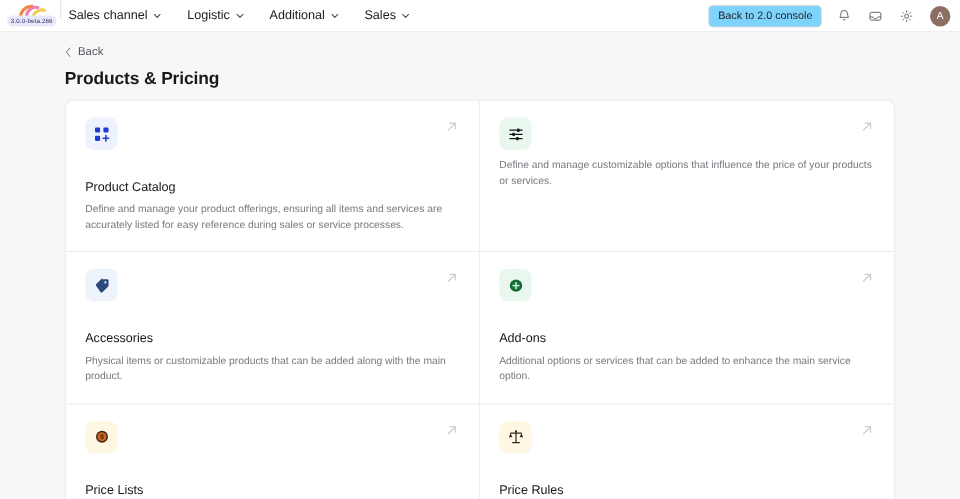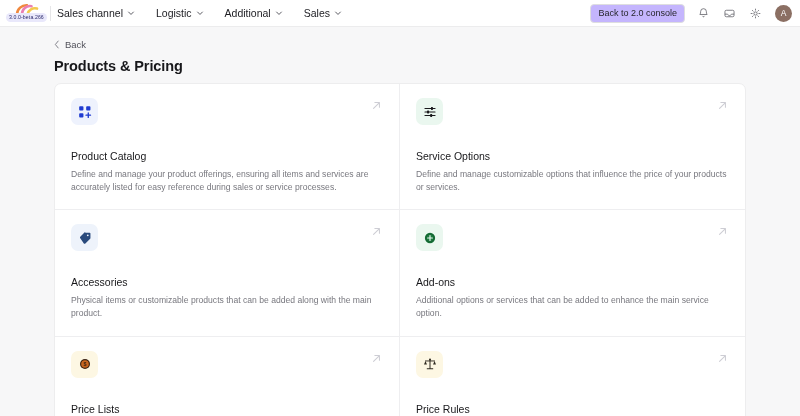--- a/index.html
+++ b/index.html
@@ -9,21 +9,20 @@
     font-family: "Liberation Sans", sans-serif;
     overflow: hidden;
   }
 
   
   .topbar {
     height: 27px;
     background: #ffffff;
     border-bottom: 1px solid #ececed;
     display: flex;
-    align-items: center;
     padding: 0 8px 0 6px;
   }
   .brand { position: relative; width: 42px; height: 27px; flex: none; }
   .brand-arc { position: absolute; left: 9px; top: 3px; width: 24px; height: 12px; }
   .brand-badge {
     position: absolute; left: 0; top: 13px;
     background: #e9e8fb; color: #2b2a6b;
     font-size: 5.2px; letter-spacing: .1px;
     padding: 1.5px 3px; border-radius: 6px;
     font-family: "Liberation Sans", sans-serif;
@@ -41,21 +40,21 @@
     width: 7px; height: 7px; display: inline-block; position: relative; top: -1px;
   }
   .chev svg { display: block; }
 
   .topbar-right {
     margin-left: auto; display: flex; align-items: center; gap: 11px;
   }
   .console-btn {
     font-size: 9px; color: #26262b;
     border: 1px solid #dededf; border-radius: 4px;
-    padding: 3.5px 7px; background: #c4b5fd; cursor: pointer;
+    padding: 3.5px 7px; background: #7dd3fc; cursor: pointer;
     white-space: nowrap;
     margin-left: 40px;
   }
   .icon-btn { width: 15px; height: 15px; cursor: pointer; color: #5b5b63; display:flex; align-items:center; justify-content:center;}
   .icon-btn svg { display: block; }
   .avatar {
     width: 17px; height: 17px; border-radius: 50%;
     background: #8b6f63; color: #fff;
     font-size: 8.5px; display: flex; align-items: center; justify-content: center;
     cursor: pointer; margin-left: 1px;
@@ -233,21 +232,20 @@
           <rect x="10.2" y="2.7" width="2.6" height="3.6" rx="0.7" fill="#18181b"></rect>
           <rect x="5.2" y="7.2" width="2.6" height="3.6" rx="0.7" fill="#18181b"></rect>
           <rect x="9.2" y="11.7" width="2.6" height="3.6" rx="0.7" fill="#18181b"></rect>
         </svg>
       </div>
       <span class="arrow-out">
         <svg viewBox="0 0 12 12" width="11" height="11">
             <path d="M2.8 9.2 L9.2 2.8 M4.2 2.8 H9.2 V7.8" fill="none" stroke="currentColor" stroke-width="1.15" stroke-linecap="round" stroke-linejoin="round"></path>
           </svg>
       </span>
-      <div class="cell-title">Service Options</div>
       <div class="cell-desc">Define and manage customizable options that influence the price of your products or services.</div>
     </div>
 
     <div class="cell">
       <div class="tile" style="background:#eef3fb">
         <svg viewBox="0 0 18 18" width="14" height="14">
           <path d="M9.3 2.2H15a1 1 0 0 1 1 1v5.7a1.4 1.4 0 0 1-.4 1l-6.1 6.1a1.4 1.4 0 0 1-2 0L2.9 9.4a1.4 1.4 0 0 1 0-2l5.4-5.4a1.4 1.4 0 0 1 1-.8z" fill="#2a4a7c"></path>
           <circle cx="12.6" cy="5.6" r="1.15" fill="#eef3fb"></circle>
         </svg>
       </div>

